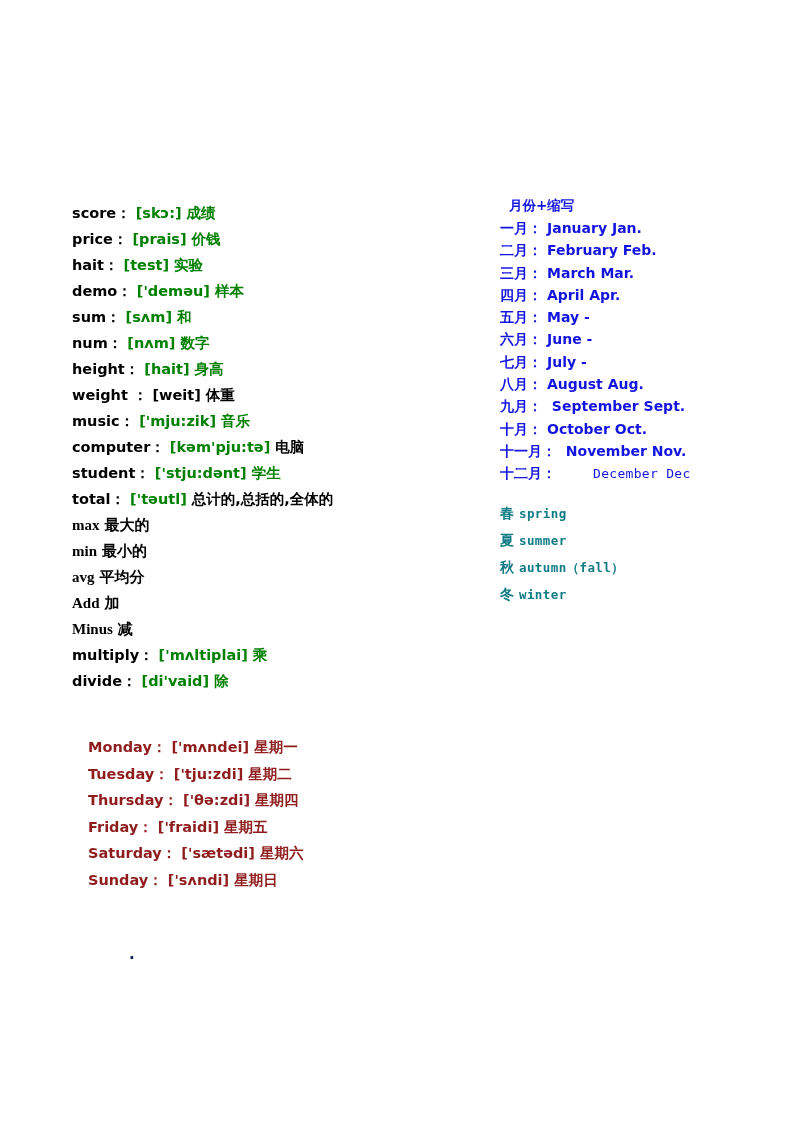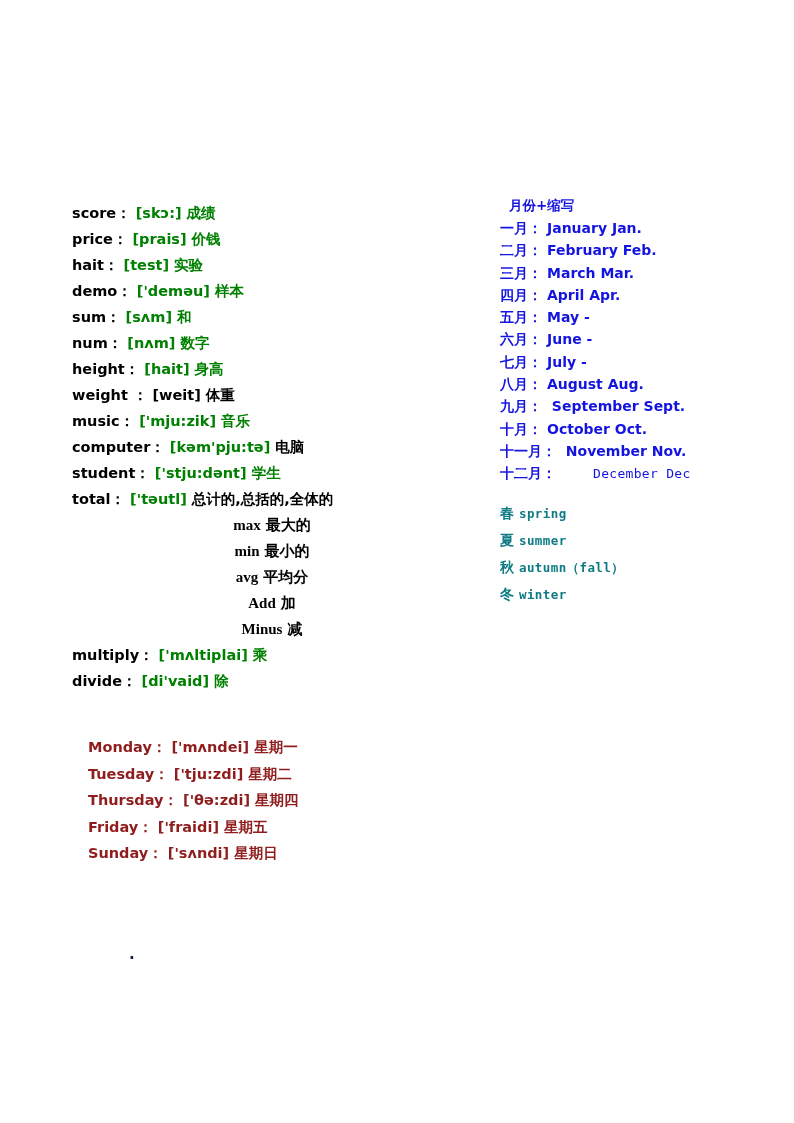--- a/index.html
+++ b/index.html
@@ -57,21 +57,20 @@
   .vocab-row.all-black .w-ipa,
   .vocab-row.all-black .w-cn { color: #000000; }
   .vocab-row.cn-black .w-cn  { color: #000000; }
 
   
   .vocab-row.serif {
     font-family: "Liberation Serif", serif;
     font-weight: bold;
     font-size: 15px;
     color: #000000;
-    text-align: center;
   }
   .vocab-row.serif .w-cn { color: #000000; }
 
   
   .weekdays {
     position: absolute;
     left: 88px;
     top: 734px;
     width: 400px;
   }
@@ -199,20 +198,21 @@
       <div class="vocab-row serif"><span class="w-word">Minus</span><span class="sp"> </span><span class="w-cn">减</span></div>
       <div class="vocab-row"><span class="w-word">multiply</span><span class="w-colon">：</span><span class="sp"> </span><span class="w-ipa">['mʌltiplai]</span><span class="sp"> </span><span class="w-cn">乘</span></div>
       <div class="vocab-row"><span class="w-word">divide</span><span class="w-colon">：</span><span class="sp"> </span><span class="w-ipa">[di'vaid]</span><span class="sp"> </span><span class="w-cn">除</span></div>
     </div>
 
   <div class="weekdays">
       <div class="day-row"><span class="d-word">Monday</span><span class="d-colon">：</span><span class="sp"> </span><span class="d-ipa">['mʌndei]</span><span class="sp"> </span><span class="d-cn">星期一</span></div>
       <div class="day-row"><span class="d-word">Tuesday</span><span class="d-colon">：</span><span class="sp"> </span><span class="d-ipa">['tju:zdi]</span><span class="sp"> </span><span class="d-cn">星期二</span></div>
       <div class="day-row"><span class="d-word">Thursday</span><span class="d-colon">：</span><span class="sp"> </span><span class="d-ipa">['θə:zdi]</span><span class="sp"> </span><span class="d-cn">星期四</span></div>
       <div class="day-row"><span class="d-word">Friday</span><span class="d-colon">：</span><span class="sp"> </span><span class="d-ipa">['fraidi]</span><span class="sp"> </span><span class="d-cn">星期五</span></div>
+      <div class="day-row"><span class="d-word">Saturday</span><span class="d-colon">：</span><span class="sp"> </span><span class="d-ipa">['sætədi]</span><span class="sp"> </span><span class="d-cn">星期六</span></div>
       <div class="day-row"><span class="d-word">Sunday</span><span class="d-colon">：</span><span class="sp"> </span><span class="d-ipa">['sʌndi]</span><span class="sp"> </span><span class="d-cn">星期日</span></div>
     </div>
 
   <div class="stray-dot">.</div>
 
   <div class="months">
     <div class="months-head">月份+缩写</div>
     <div class="months-body">
         <div class="month-row"><span class="m-cn">一月：</span><span class="sp"> </span><span class="m-en">January Jan.</span></div>
         <div class="month-row"><span class="m-cn">二月：</span><span class="sp"> </span><span class="m-en">February Feb.</span></div>

